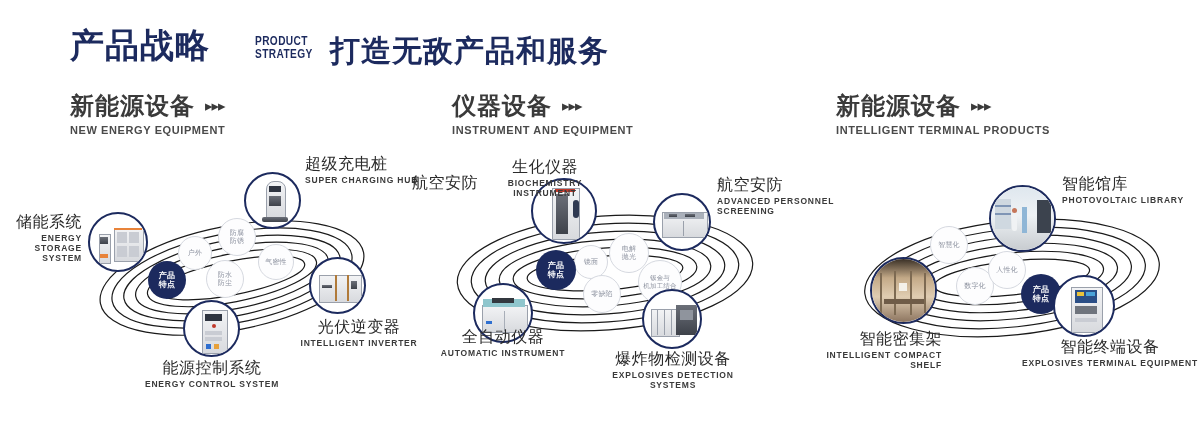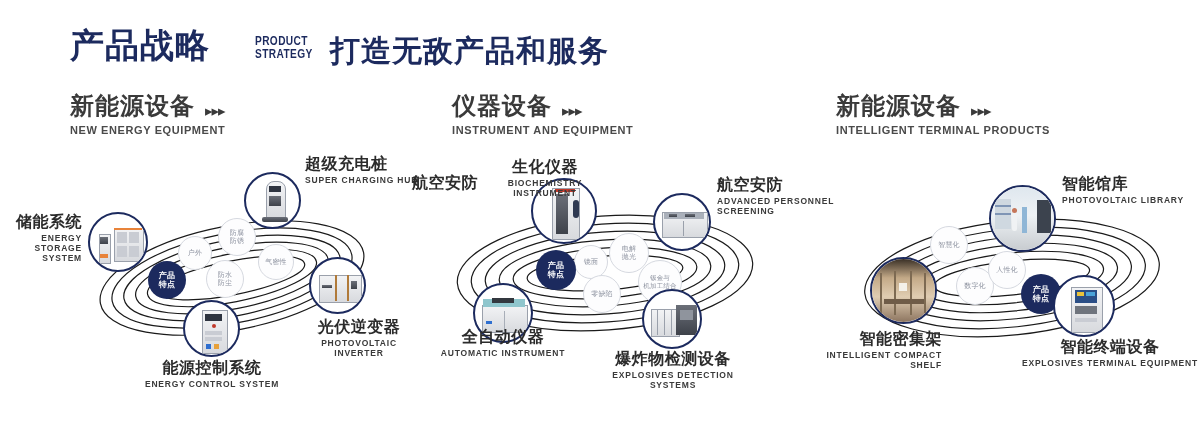--- a/index.html
+++ b/index.html
@@ -30,21 +30,21 @@
   .hdr-sub{
     position:absolute;left:330px;top:31px;
     font-size:30px;font-weight:bold;color:#1c2a5e;letter-spacing:1px;
     font-family:"DejaVu Sans","Liberation Sans",sans-serif;
   }
 
   
   .sect{position:absolute;}
   .sect .cn{
     font-size:24px;font-weight:bold;color:#3a3a3a;letter-spacing:1px;
-    display:flex;align-items:flex-end;line-height:1.1;
+    display:flex;align-items:center;line-height:1.1;
     font-family:"DejaVu Sans","Liberation Sans",sans-serif;
   }
   .sect .arrows{
     margin-left:10px;font-size:15px;color:#3a3a3a;letter-spacing:-1px;font-weight:bold;
   }
   .sect .en{
     margin-top:5px;font-size:11px;color:#4a4a4a;font-weight:bold;
     letter-spacing:.6px;font-family:"Liberation Sans",sans-serif;
   }
 
@@ -65,21 +65,21 @@
     box-sizing:border-box;
     font-family:"DejaVu Sans","Liberation Sans",sans-serif;
   }
   .feat.core{
     background:#1c2a5e;border:none;color:#fff;font-weight:bold;
     font-size:8px;line-height:9.5px;
   }
 
   .lab{position:absolute;color:#2b2b2b;}
   .lab .cn{
-    font-size:16px;font-weight:bold;letter-spacing:.5px;white-space:nowrap;
+    font-size:16px;font-weight:normal;letter-spacing:.5px;white-space:nowrap;
     font-family:"DejaVu Sans","Liberation Sans",sans-serif;line-height:1.15;
   }
   .lab .en{
     font-size:8.5px;font-weight:bold;letter-spacing:.8px;color:#3a3a3a;
     margin-top:2px;font-family:"Liberation Sans",sans-serif;line-height:10px;
     white-space:nowrap;
   }
   .lab.r{text-align:right;}
   .lab.c{text-align:center;}
   .lab.r .en,.lab.c .en{white-space:normal;}
@@ -195,21 +195,21 @@
       <div class="ph">
         <div class="cab" style="left:8px;top:16px;width:41px;height:26px;"></div>
         <div class="pnl" style="left:24px;top:16px;width:1.5px;height:26px;background:#b07a3a;"></div>
         <div class="pnl" style="left:36px;top:16px;width:1.5px;height:26px;background:#b07a3a;"></div>
         <div class="drk" style="left:11px;top:26px;width:10px;height:3px;"></div>
         <div class="drk" style="left:40px;top:22px;width:6px;height:8px;"></div>
       </div>
     </div>
     <div class="lab c" style="left:296px;top:168px;width:126px;">
       <div class="cn">光伏逆变器</div>
-      <div class="en">PHOTOVOLTAIC INVERTER</div>
+      <div class="en">INTELLIGENT INVERTER</div>
     </div>
 
     <div class="node" style="left:183px;top:150px;width:57px;height:57px;">
       <div class="ph">
         <div class="cab" style="left:17px;top:8px;width:24px;height:42px;"></div>
         <div class="scr" style="left:20px;top:12px;width:17px;height:7px;"></div>
         <div class="acc" style="left:27px;top:22px;width:4px;height:4px;border-radius:50%;background:#c0392b;"></div>
         <div class="pnl" style="left:20px;top:29px;width:17px;height:4px;"></div>
         <div class="pnl" style="left:20px;top:35px;width:17px;height:4px;"></div>
         <div class="acc" style="left:21px;top:42px;width:5px;height:5px;background:#2f6fd0;"></div>

